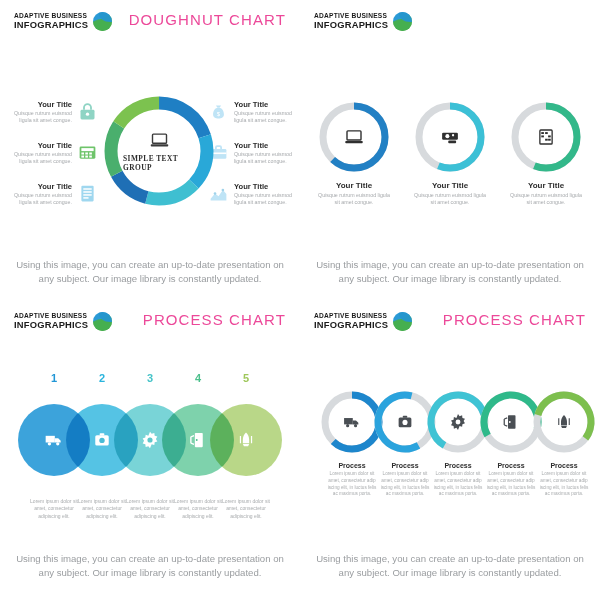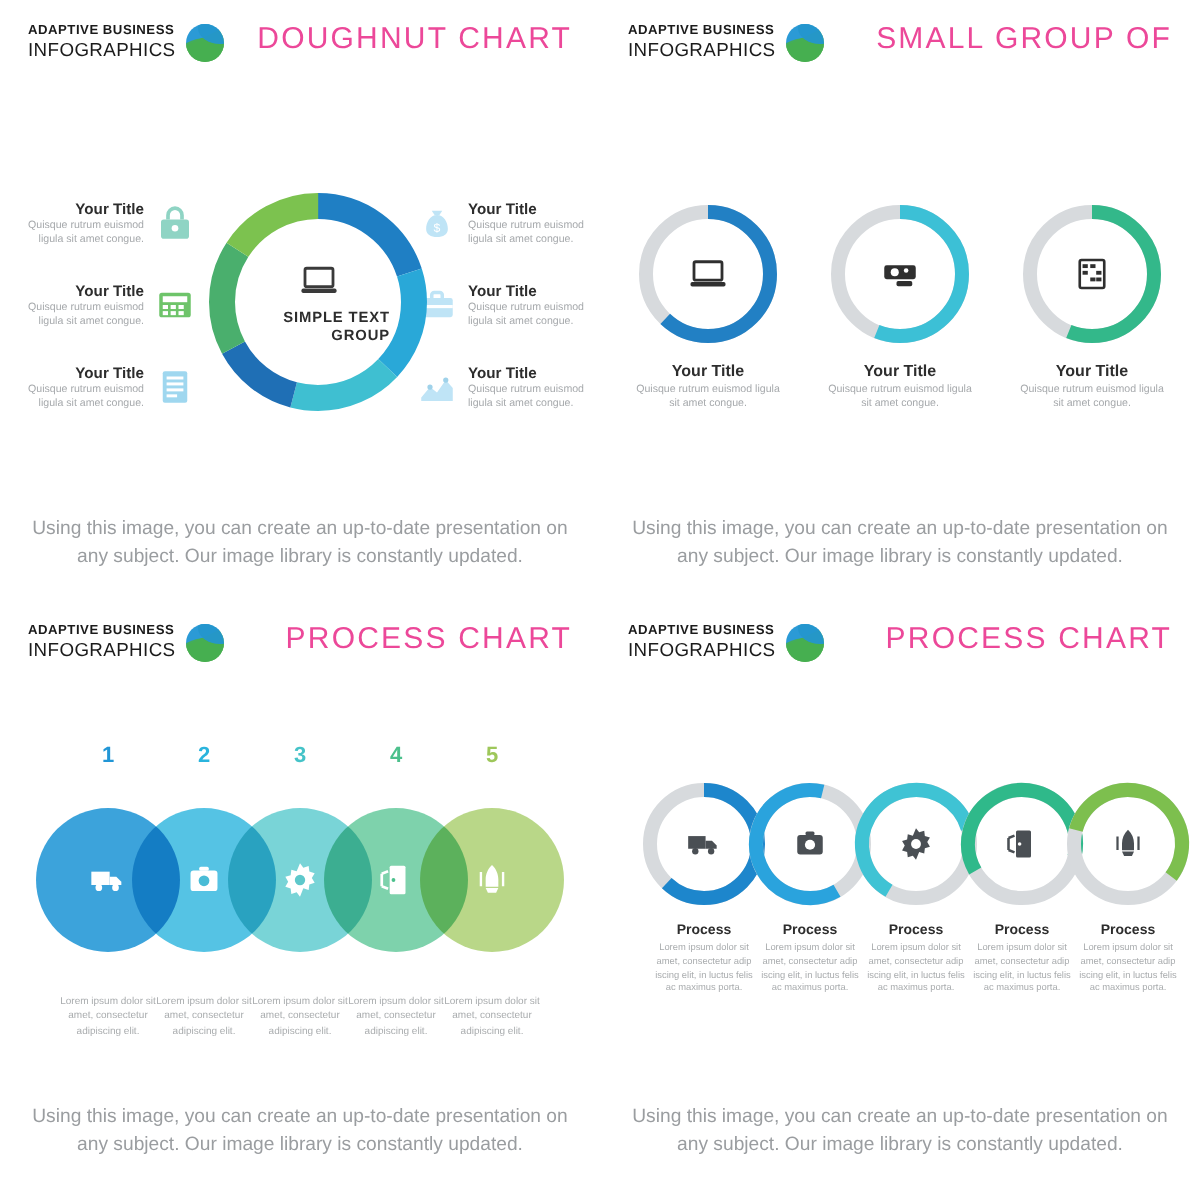--- a/index.html
+++ b/index.html
@@ -15,39 +15,39 @@
   .p-tl{left:0;top:0;}
   .p-tr{left:300px;top:0;}
   .p-bl{left:0;top:300px;}
   .p-br{left:300px;top:300px;}
 
   
   .hdr{position:absolute;left:0;top:0;width:300px;height:46px;}
   .logo{position:absolute;left:14px;top:12px;display:flex;align-items:center;gap:5px;}
   .logo-txt{display:flex;flex-direction:column;line-height:1.02;}
   .logo-l1{font-size:6.6px;font-weight:bold;letter-spacing:.25px;color:#1b1b1b;}
-  .logo-l2{font-size:9.4px;font-weight:normal;letter-spacing:.2px;color:#1b1b1b;text-align:right;}
+  .logo-l2{font-size:9.4px;font-weight:bold;letter-spacing:.2px;color:#1b1b1b;text-align:right;}
   .globe{width:19px;height:19px;border-radius:50%;position:relative;overflow:hidden;
          background:linear-gradient(155deg,#2b9ad6 0%,#2b9ad6 38%,#49b04a 39%,#49b04a 100%);}
   .globe:after{content:"";position:absolute;left:-3px;top:7px;width:26px;height:15px;
       border-radius:50%;background:rgba(70,175,80,.92);}
   .globe:before{content:"";position:absolute;left:6px;top:-6px;width:22px;height:16px;
       border-radius:50%;background:rgba(36,150,205,.95);z-index:2;}
 
   .ptitle{position:absolute;right:14px;top:11px;text-align:right;
       font-size:15px;letter-spacing:1.1px;color:#ec4899;line-height:1.25;font-weight:400;}
 
   
   .caption{position:absolute;left:16px;width:268px;text-align:center;
       font-size:9.6px;line-height:1.5;color:#9a9da0;}
 
   
   .dn-wrap{position:absolute;left:103px;top:95px;width:112px;height:112px;}
   .dn-center{position:absolute;left:50%;top:50%;transform:translate(-50%,-50%);
-      width:72px;text-align:right;}
+      width:72px;text-align:left;font-family:Liberation Serif, serif;}
   .dn-label{font-size:7.4px;font-weight:bold;letter-spacing:.45px;color:#2d2d2d;line-height:1.25;margin-top:3px;}
 
   
   .lblrow{position:absolute;display:flex;align-items:flex-start;gap:5px;width:90px;}
   .lblrow.left{left:10px;flex-direction:row;}
   .lblrow.right{left:208px;}
   .lbl-txt{width:62px;}
   .lbl-txt .t{font-size:7.6px;font-weight:bold;color:#2d2d2d;line-height:1.2;}
   .lbl-txt .d{font-size:5.3px;color:#a6a9ac;line-height:1.32;margin-top:1px;}
   .left .lbl-txt{text-align:right;}
@@ -214,21 +214,21 @@
   <div class="panel p-tr">
     <div class="hdr">
       <div class="logo">
         <div class="logo-txt">
           <span class="logo-l1">ADAPTIVE BUSINESS</span>
           <span class="logo-l2">INFOGRAPHICS</span>
         </div>
         <div class="globe"></div>
       </div>
       <div class="ptitle">
-        <span>SMALL GROUP OF</span><br>
+        <br>
       </div>
     </div>
 
     <div class="sd" style="left:17px;top:100px">
       <div class="ring">
         <svg viewBox="0 0 74 74" width="74" height="74">
           <circle cx="37" cy="37" r="31" fill="none" stroke="#d7dadd" stroke-width="7"></circle>
           <circle cx="37" cy="37" r="31" fill="none" stroke="#2280c4" stroke-width="7" stroke-dasharray="120.8 74.0" transform="rotate(-90 37 37)"></circle>
         </svg>
         <span class="ico">

